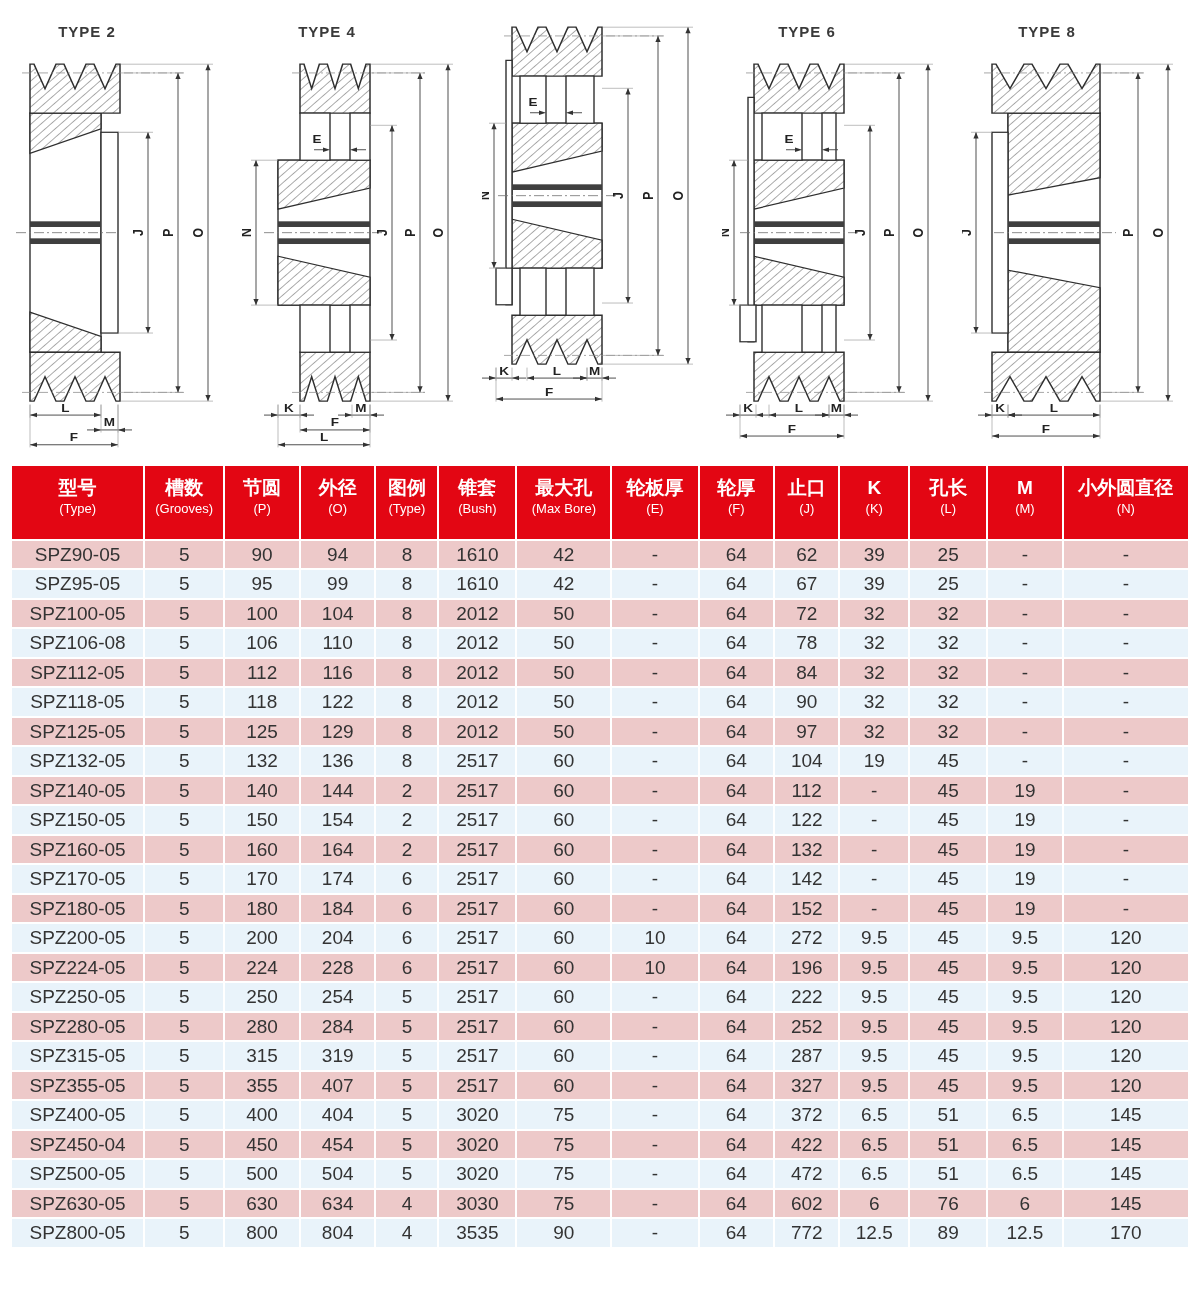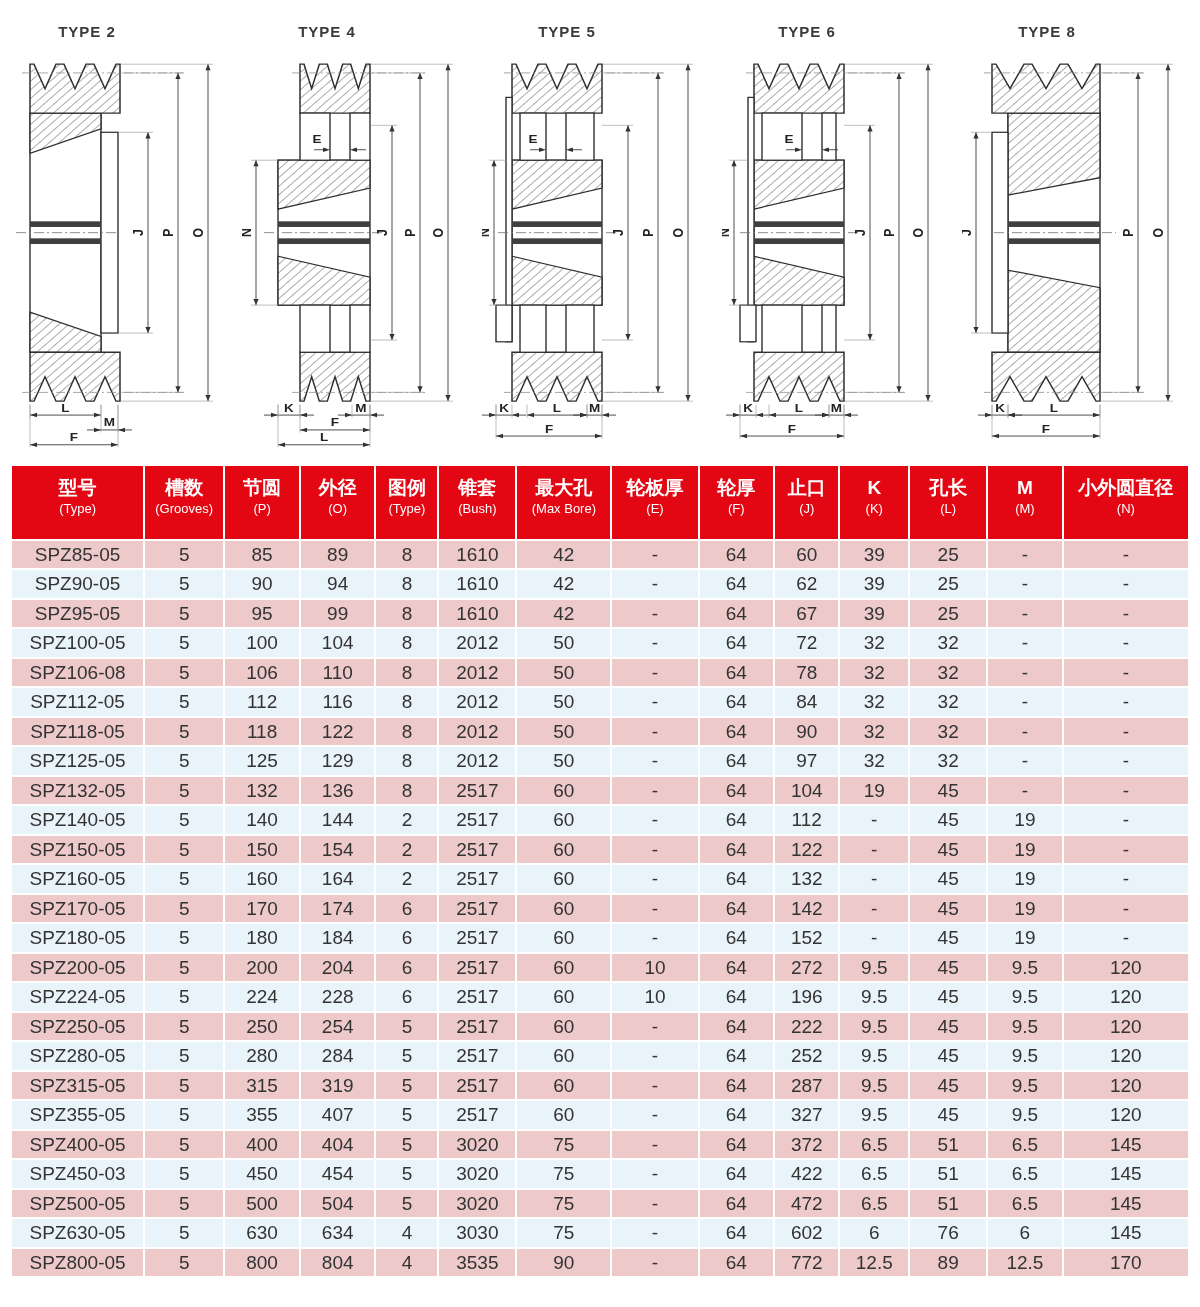--- a/index.html
+++ b/index.html
@@ -152,21 +152,20 @@
         <line x1="128" y1="412" x2="128" y2="461" stroke="#999" stroke-width="0.7"></line>
         <text text-anchor="middle" font-size="13.5" font-weight="bold" fill="#222" x="82" y="454">L</text>
         <line x1="72" y1="120" x2="82" y2="120" stroke="#444" stroke-width="1"></line>
         <polygon points="88,120 81,117.4 81,122.6" fill="#333"></polygon>
         <line x1="124" y1="120" x2="114" y2="120" stroke="#444" stroke-width="1"></line>
         <polygon points="108,120 115,117.4 115,122.6" fill="#333"></polygon>
         <text text-anchor="middle" font-size="13.5" font-weight="bold" fill="#222" x="75" y="112">E</text>
       </svg>
   </div>
   <div class="dcell">
-    <div class="dtitle">TYPE 5</div>
     <svg id="svg-2" width="236" height="405" viewBox="0 0 236 464" preserveAspectRatio="none">
         <defs>
           <pattern id="h-t5" width="7" height="7" patternUnits="userSpaceOnUse" patternTransform="rotate(45)">
             <rect width="7" height="7" fill="#ffffff"></rect>
             <line x1="0" y1="0" x2="0" y2="7" stroke="#6a6a6a" stroke-width="1.2"></line>
           </pattern>
         </defs>
         <rect x="30" y="132" width="90" height="166" fill="#fff" stroke="#2f2f2f" stroke-width="1.4"></rect>
         <polygon points="30,132 120,132 120,164 30,188" fill="url(#h-t5)" stroke="#2f2f2f" stroke-width="1.4"></polygon>
         <polygon points="30,298 120,298 120,266 30,242" fill="url(#h-t5)" stroke="#2f2f2f" stroke-width="1.4"></polygon>
@@ -451,36 +450,20 @@
             <div class="en">(M)</div>
           </th>
           <th>
             <div class="zh">小外圆直径</div>
             <div class="en">(N)</div>
           </th>
         </tr>
       </thead>
     <tbody>
         <tr>
-          <td>SPZ85-05</td>
-          <td>5</td>
-          <td>85</td>
-          <td>89</td>
-          <td>8</td>
-          <td>1610</td>
-          <td>42</td>
-          <td>-</td>
-          <td>64</td>
-          <td>60</td>
-          <td>39</td>
-          <td>25</td>
-          <td>-</td>
-          <td>-</td>
-        </tr>
-        <tr>
           <td>SPZ90-05</td>
           <td>5</td>
           <td>90</td>
           <td>94</td>
           <td>8</td>
           <td>1610</td>
           <td>42</td>
           <td>-</td>
           <td>64</td>
           <td>62</td>
@@ -787,21 +770,21 @@
           <td>75</td>
           <td>-</td>
           <td>64</td>
           <td>372</td>
           <td>6.5</td>
           <td>51</td>
           <td>6.5</td>
           <td>145</td>
         </tr>
         <tr>
-          <td>SPZ450-03</td>
+          <td>SPZ450-04</td>
           <td>5</td>
           <td>450</td>
           <td>454</td>
           <td>5</td>
           <td>3020</td>
           <td>75</td>
           <td>-</td>
           <td>64</td>
           <td>422</td>
           <td>6.5</td>

